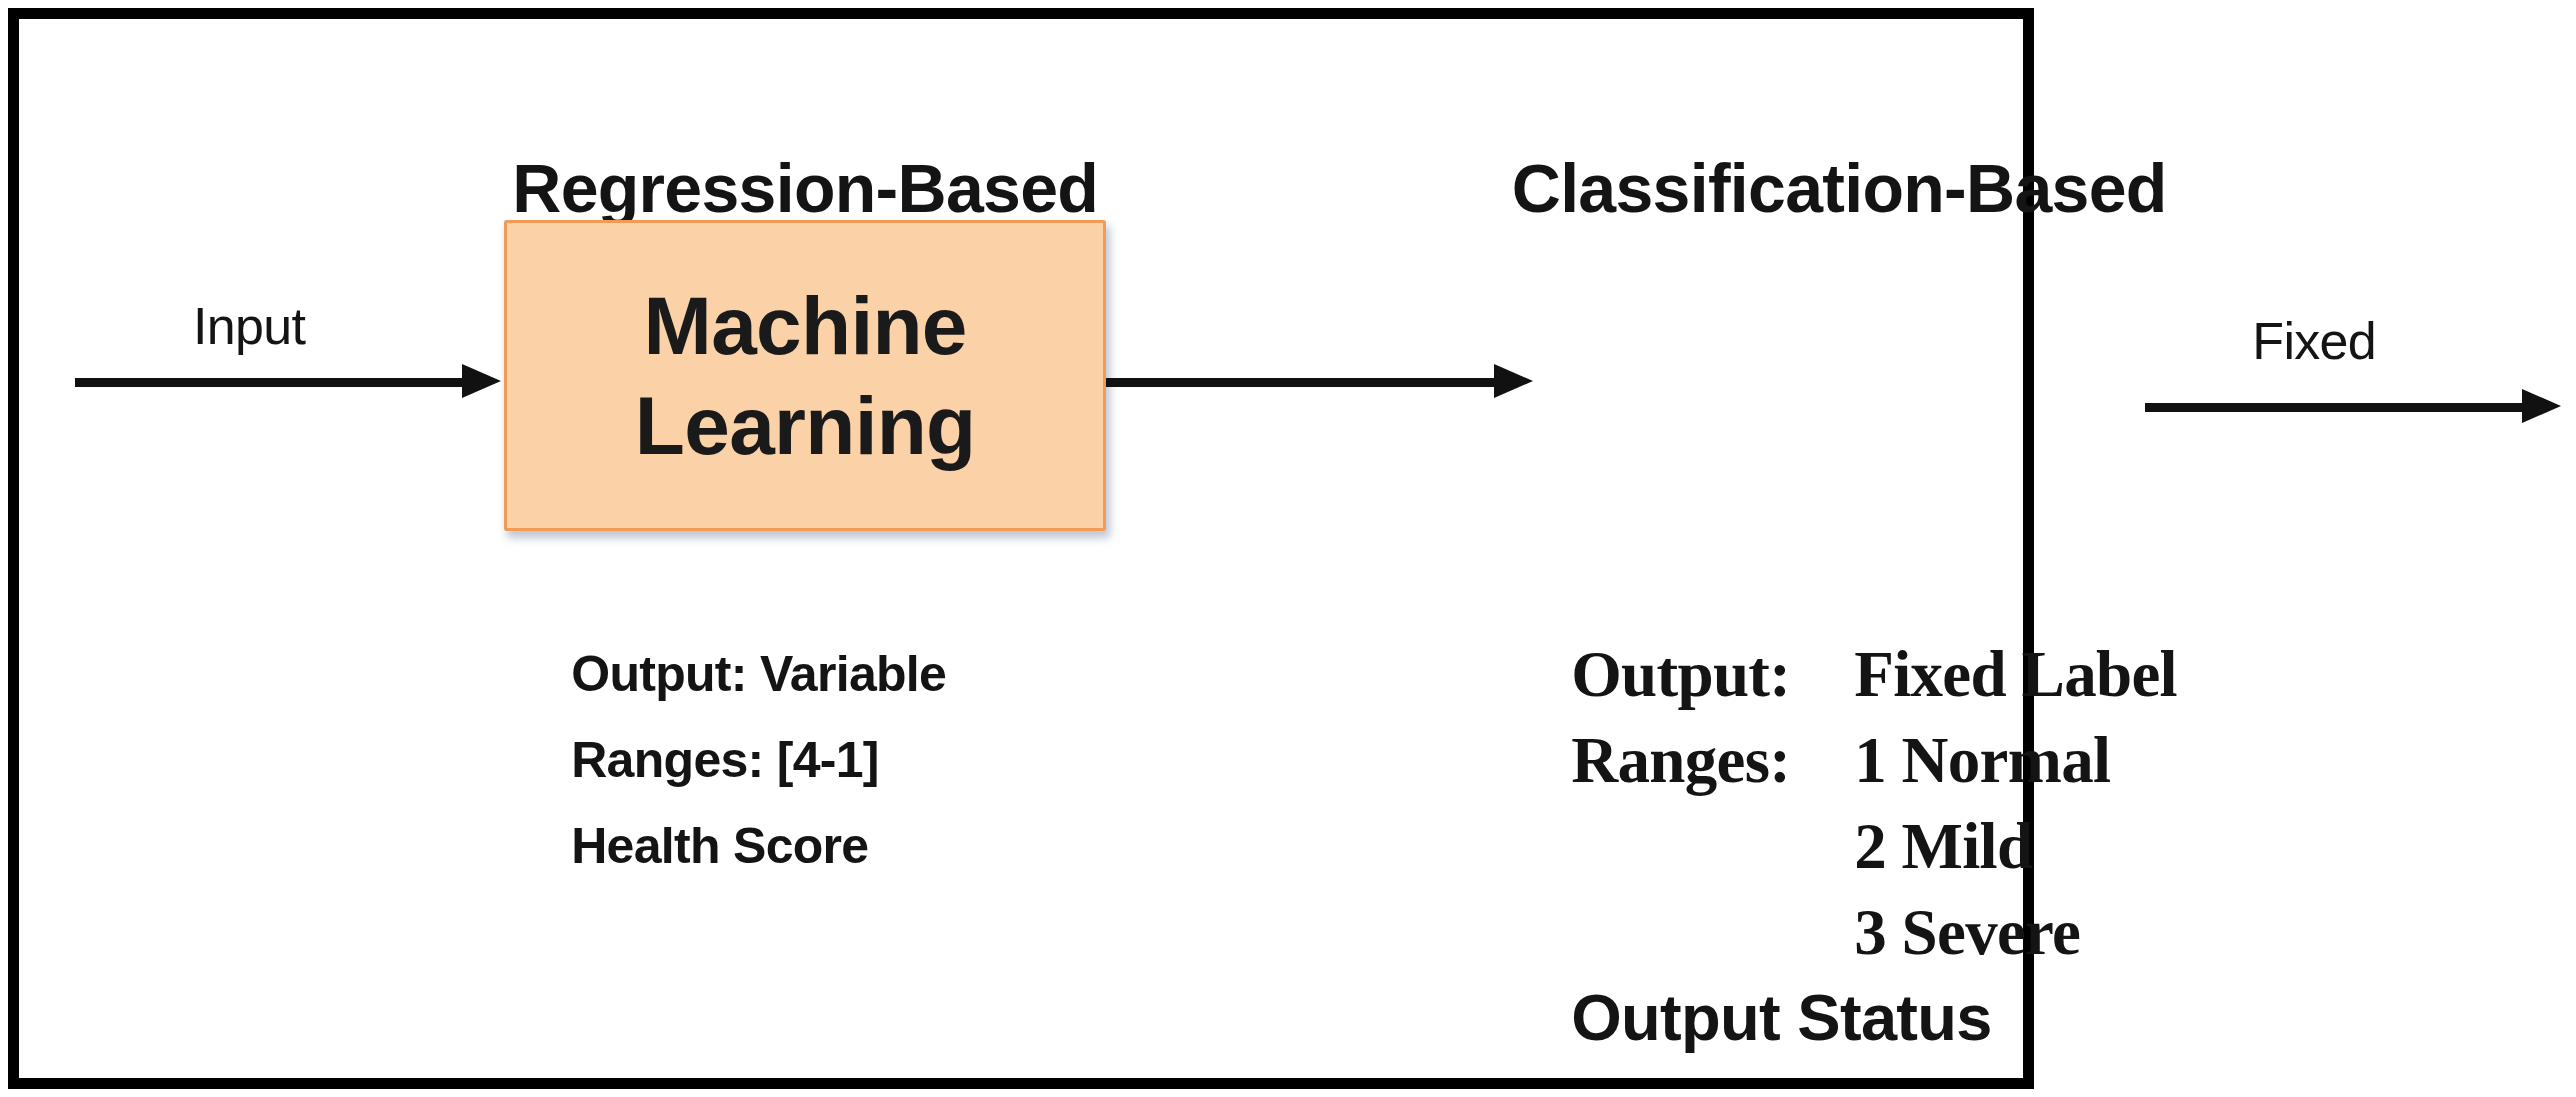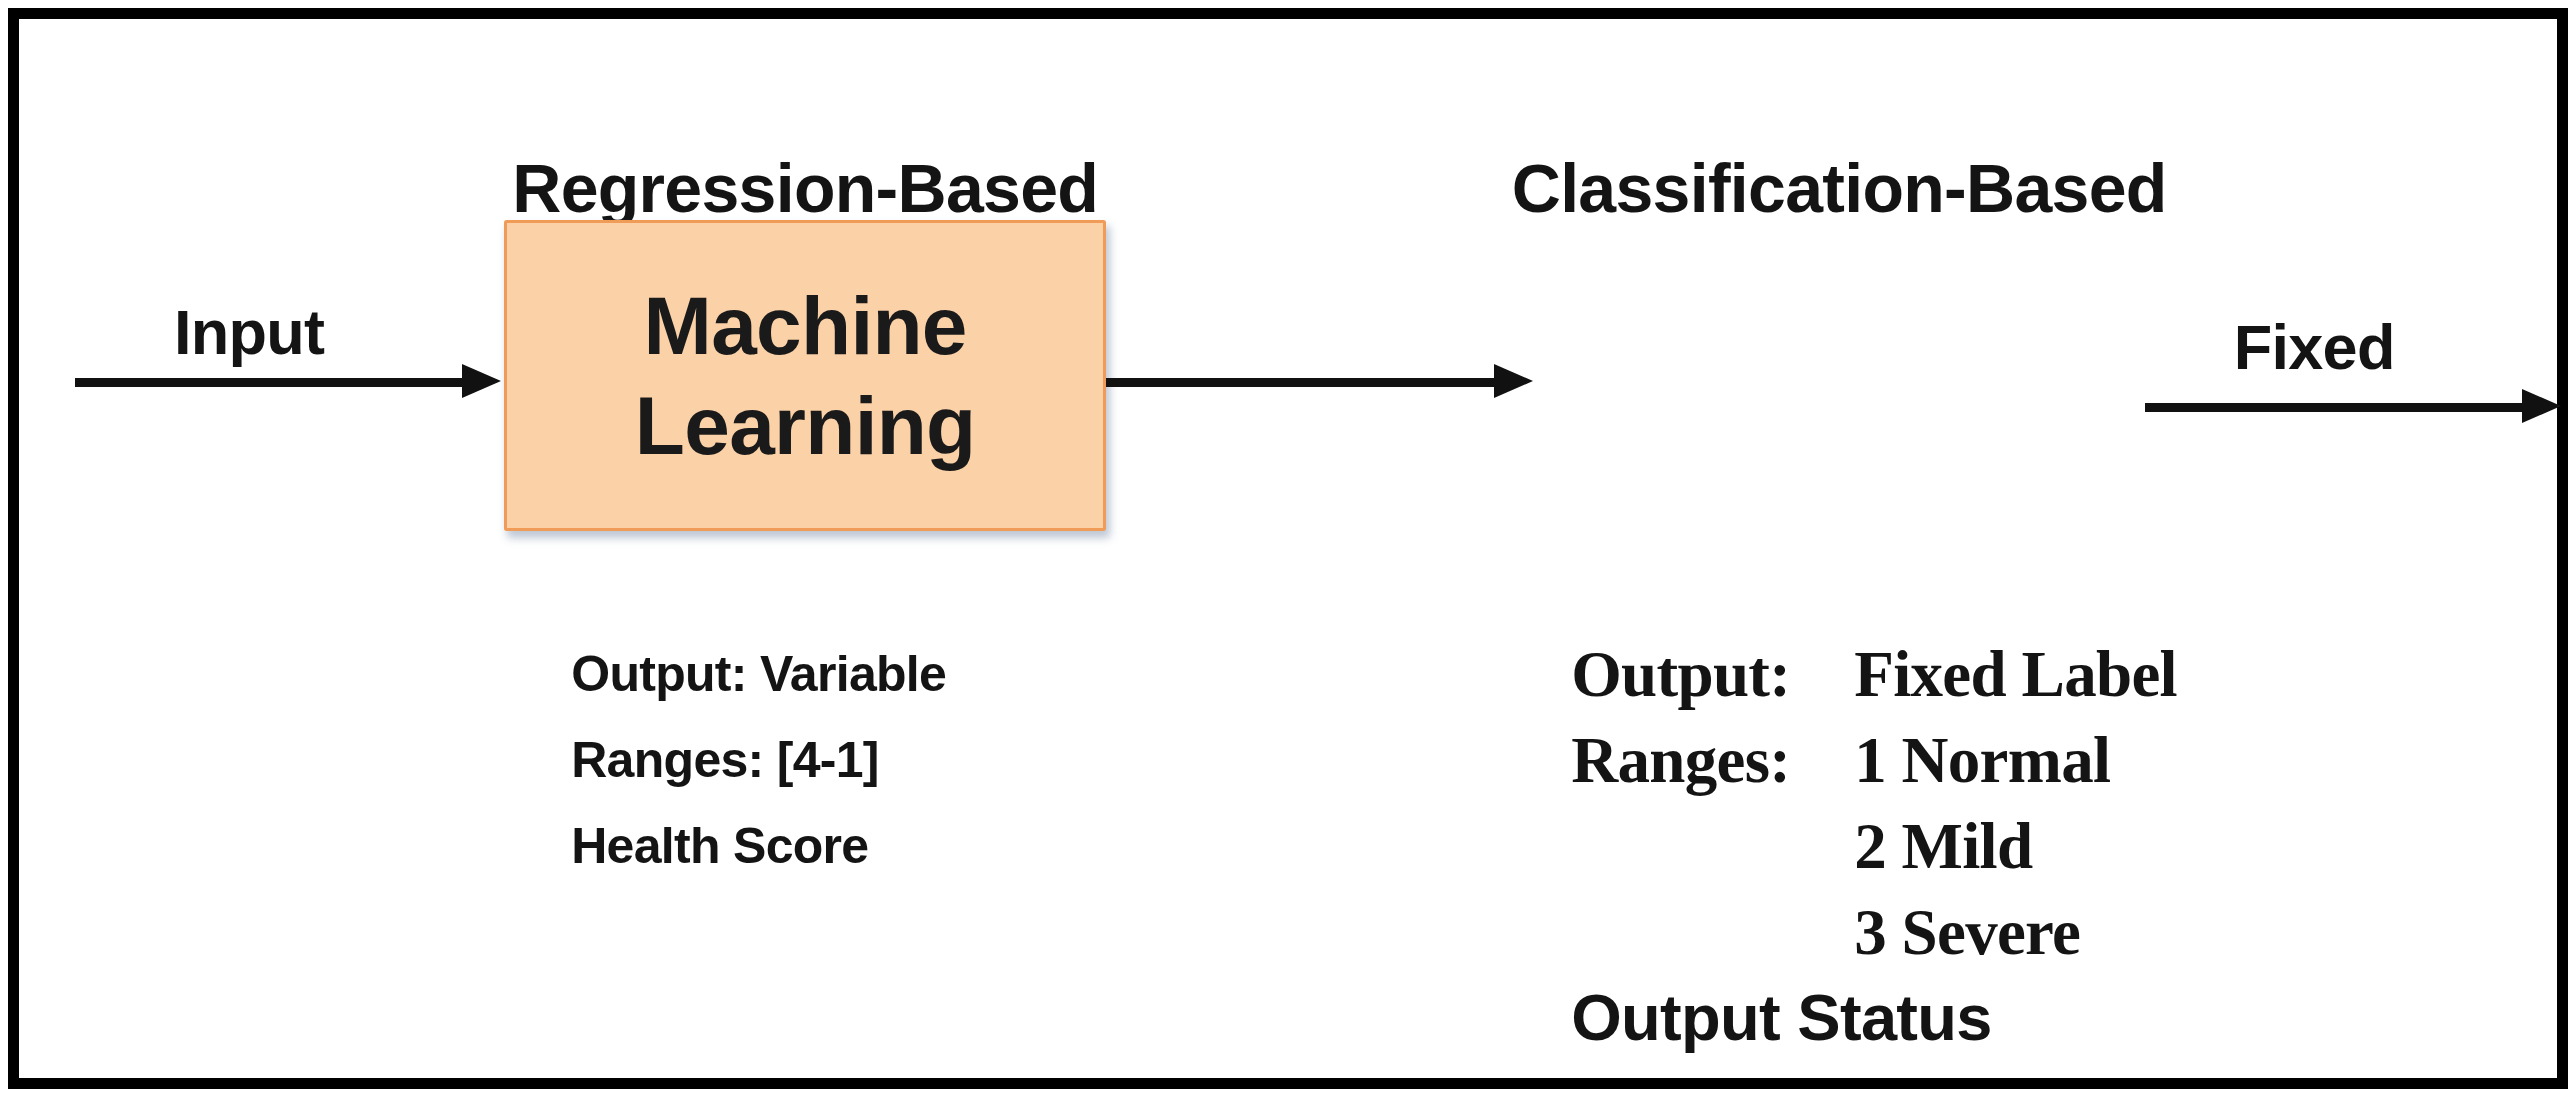--- a/index.html
+++ b/index.html
@@ -14,33 +14,33 @@
   body{
     font-family:"Liberation Sans","DejaVu Sans",sans-serif;
     color:var(--ink);
     width:2576px;height:1098px;
     position:relative;overflow:hidden;
   }
   .canvas{
     position:absolute;left:0;top:0;width:2576px;height:1098px;background:var(--bg);
   }
   .frame{
-    position:absolute;left:8.2px;top:8.2px;width:2560px;height:1081px;
+    position:absolute;left:8.2px;top:8.2px;width:2026px;height:1081px;
     border:11px solid var(--frame);
     background:var(--bg);
   }
   .title{
     position:absolute;
     font-size:68px;font-weight:600;letter-spacing:-0.7px;
     text-align:center;white-space:nowrap;
     transform:translateX(-50%);
   }
   .flow-label{
     position:absolute;
-    font-size:63px;font-weight:700;letter-spacing:-0.7px;
+    font-size:52px;font-weight:400;letter-spacing:-0.7px;
     text-align:left;white-space:nowrap;
     transform:translateX(-50%);
   }
   .stage-box{
     position:absolute;
     background:var(--box-fill);
     border:3.4px solid var(--box-border);
     border-radius:2.7px;
     box-shadow:3.4px 6.1px 8.2px rgba(110,130,160,0.45);
     display:flex;flex-direction:column;align-items:center;justify-content:center;

